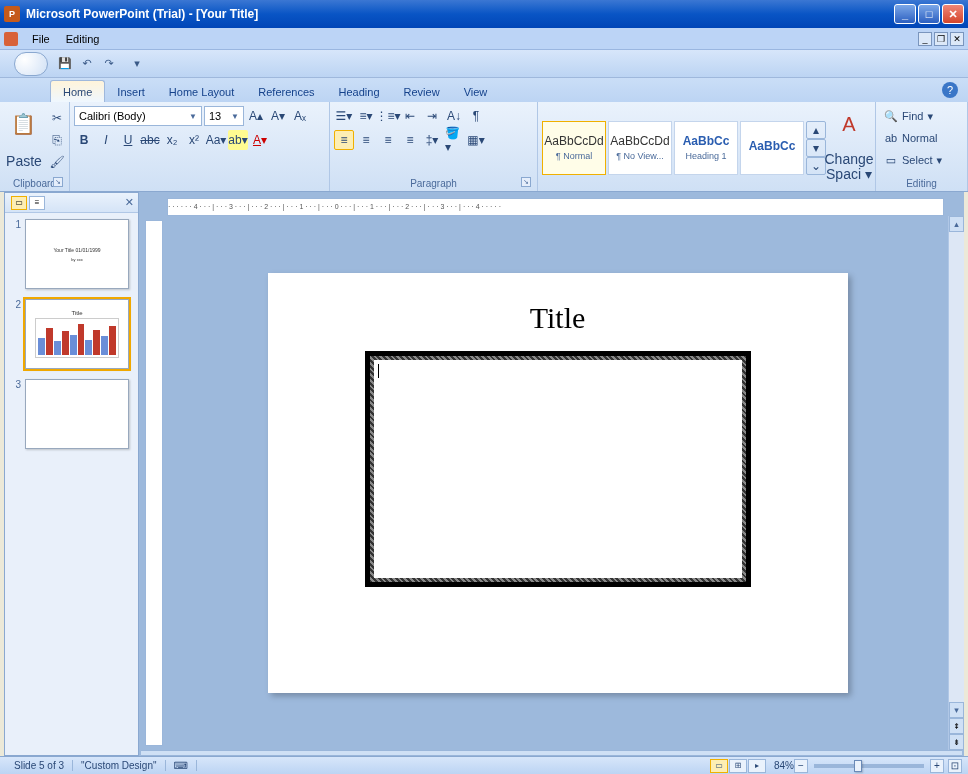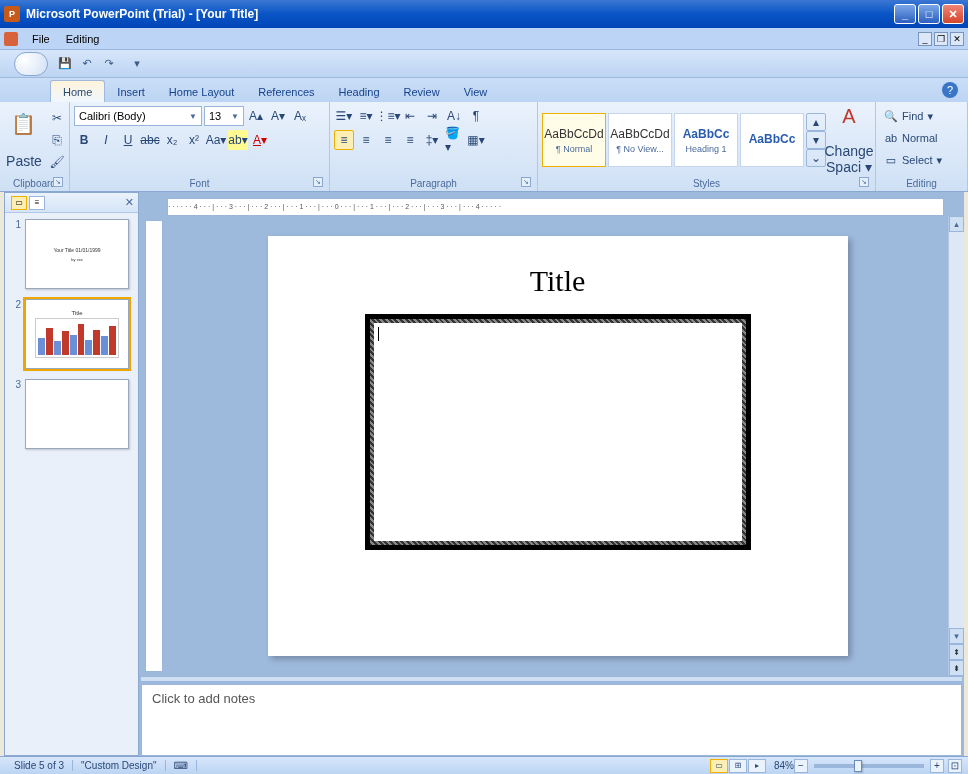--- a/index.html
+++ b/index.html
@@ -195,21 +195,20 @@
         <div class="small-btn">
             <s>abc</s>
           </div>
         <div class="small-btn">x₂</div>
         <div class="small-btn">x²</div>
         <div class="small-btn">Aa▾</div>
         <div class="small-btn" style="background:#fffb91">ab▾</div>
         <div class="small-btn" style="color:#c00"><u>A</u>▾</div>
       </div>
     </div>
-    <div class="rgroup-label"><span>Font</span><span class="launcher">↘</span></div>
   </div>
 
   <div class="rgroup" style="width:208px">
     <div class="rgroup-body col" style="align-items:stretch; gap:4px; padding-top:2px;">
       <div class="row">
         <div class="small-btn">☰▾</div>
         <div class="small-btn">≡▾</div>
         <div class="small-btn">⋮≡▾</div>
         <div class="small-btn">⇤</div>
         <div class="small-btn">⇥</div>
@@ -252,21 +251,20 @@
           <div class="small-btn" style="height:18px;border:1px solid #9ab6da">▴</div>
           <div class="small-btn" style="height:18px;border:1px solid #9ab6da">▾</div>
           <div class="small-btn" style="height:18px;border:1px solid #9ab6da">⌄</div>
         </div>
       </div>
       <div class="big-btn">
         <div class="ico" style="color:#c0392b">A</div>
         <div class="lbl"><span>Change Spaci</span> ▾</div>
       </div>
     </div>
-    <div class="rgroup-label"><span>Styles</span><span class="launcher">↘</span></div>
   </div>
 
   <div class="rgroup" style="width:92px">
     <div class="rgroup-body col" style="align-items:stretch; padding-top:2px; gap:2px;">
       <div class="edit-btn"><span class="edit-ico">🔍</span><span>Find</span> ▾</div>
       <div class="edit-btn">
           <span class="edit-ico">ab</span>
           <span>Normal</span>
         </div>
       <div class="edit-btn"><span class="edit-ico">▭</span><span>Select</span> ▾</div>
@@ -332,21 +330,20 @@
         </div>
       </div>
       <div class="vscroll">
         <div class="sbtn">▴</div>
         <div class="sbtn bot">▾</div>
         <div class="pgup">⇞</div>
         <div class="pgdn">⇟</div>
       </div>
     </div>
     <div class="splitter"></div>
-    <div class="notes">Click to add notes</div>
   </div>
 </div>
 
 <div class="statusbar">
   <div class="sect">Slide 5 of 3</div>
   <div class="sect">"Custom Design"</div>
   <div class="sect">⌨</div>
   <div class="spacer"></div>
   <div class="viewbtns">
     <div class="viewbtn sel">▭</div>

